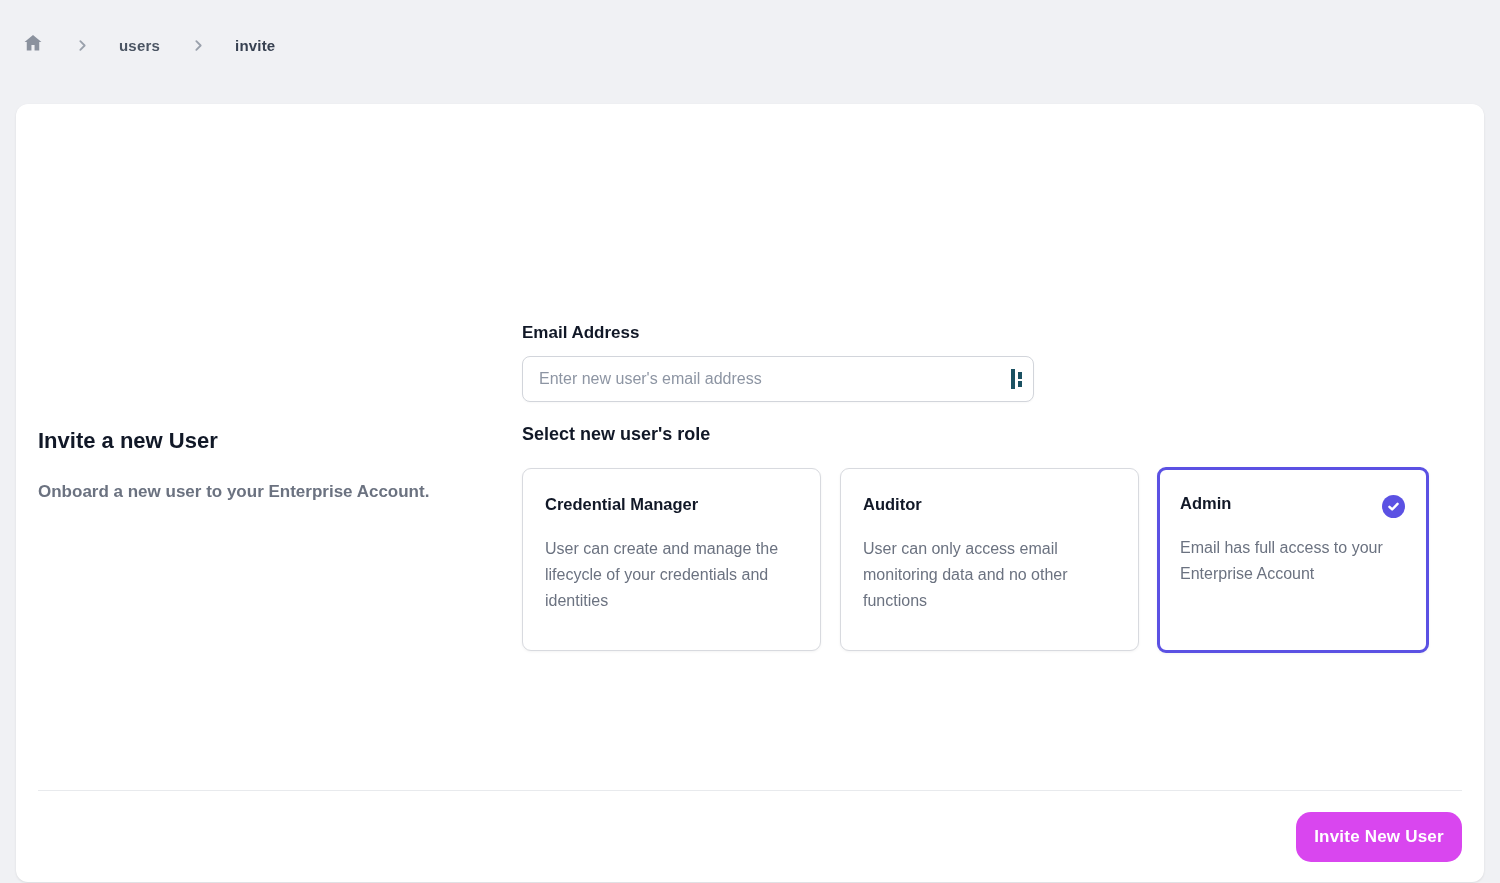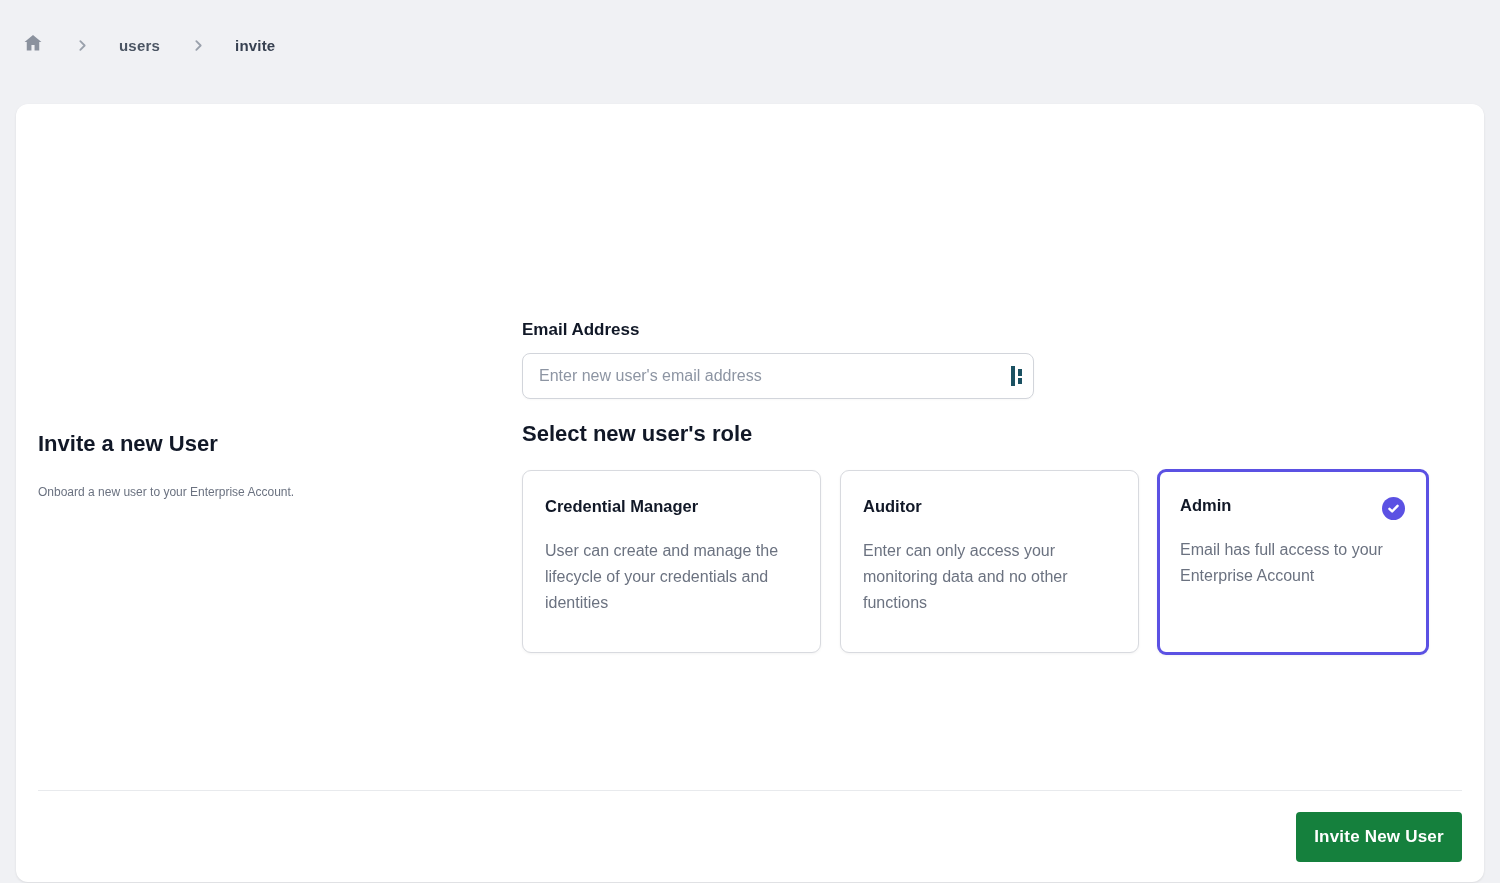--- a/index.html
+++ b/index.html
@@ -35,21 +35,21 @@
     background: #ffffff;
     border-radius: 12px;
     box-shadow: 0 1px 3px rgba(0,0,0,0.06), 0 1px 2px rgba(0,0,0,0.04);
     padding: 36px 22px 20px 22px;
     display: flex; flex-direction: column;
   }
   .panel-body { display: flex; flex: 1; align-items: center; }
 
   .intro-col { width: 484px; flex: 0 0 484px; }
   .panel-title { font-size: 22px; font-weight: 700; color: #111827; }
-  .panel-subtitle { margin-top: 28px; font-size: 12px; color: #6b7280; }
+  .panel-subtitle { margin-top: 28px; font-size: 17px; color: #6b7280; font-weight: bold; }
 
   .form-col { flex: 1; padding-top: 44px; }
 
   .field-label { font-size: 17px; font-weight: 700; color: #111827; }
   .email-wrap {
     position: relative;
     margin-top: 13px;
     width: 512px; height: 46px;
   }
   .email-input {
@@ -63,21 +63,21 @@
     outline: none;
     box-shadow: 0 1px 2px rgba(0,0,0,0.03);
   }
   .email-input::placeholder { color: #8d95a3; }
   .pw-ext-icon {
     position: absolute; right: 9px; top: 11px;
     width: 16px; height: 24px;
     cursor: pointer;
   }
 
-  .role-heading { margin-top: 22px; font-size: 22px; font-weight: 700; color: #111827; }
+  .role-heading { margin-top: 22px; font-size: 18px; font-weight: 700; color: #111827; }
 
   .role-row { display: flex; gap: 19px; margin-top: 23px; }
   .role-card {
     position: relative;
     width: 299px; height: 183px;
     border: 1px solid #d8dadf;
     border-radius: 9px;
     background: #ffffff;
     box-shadow: 0 1px 3px rgba(0,0,0,0.05);
     padding: 26px 22px 0 22px;
@@ -102,22 +102,22 @@
   }
 
   
   .panel-footer {
     border-top: 1px solid #e8eaed;
     padding-top: 21px;
     display: flex; justify-content: flex-end;
   }
   .submit-btn {
     width: 166px; height: 50px;
-    background: #15803d;
-    border: none; border-radius: 4px;
+    background: #d946ef;
+    border: none; border-radius: 15px;
     color: #ffffff; font-size: 17px; font-weight: 700;
     font-family: "Liberation Sans", "DejaVu Sans", sans-serif;
     cursor: pointer;
     letter-spacing: 0.2px;
   }
 </style>
 </head>
 <body>
 
 <nav class="breadcrumb">
@@ -168,21 +168,21 @@
 
       <div class="role-row">
 
         <div class="role-card">
           <div class="role-name">Credential Manager</div>
           <div class="role-desc">User can create and manage the lifecycle of your credentials and identities</div>
         </div>
 
         <div class="role-card">
           <div class="role-name">Auditor</div>
-          <div class="role-desc">Enter can only access your monitoring data and no other functions</div>
+          <div class="role-desc">User can only access email monitoring data and no other functions</div>
         </div>
 
         <div class="role-card selected">
           <div class="role-name">Admin</div>
           <div class="role-desc">Email has full access to your Enterprise Account</div>
           <span class="check-badge">
             <svg width="13" height="13" viewBox="0 0 24 24" fill="none" stroke="#ffffff" stroke-width="4.5" stroke-linecap="round" stroke-linejoin="round">
                 <polyline points="4.5 12.5 9.5 17.5 19.5 7"></polyline>
               </svg>
           </span>

